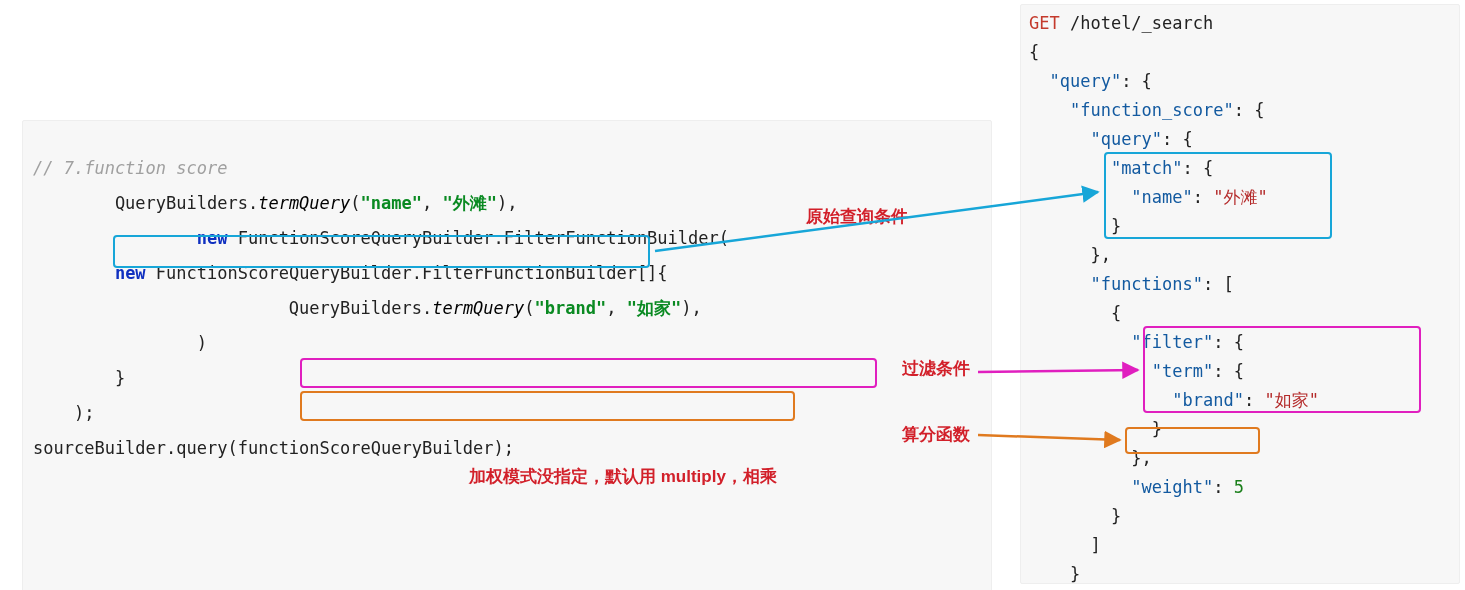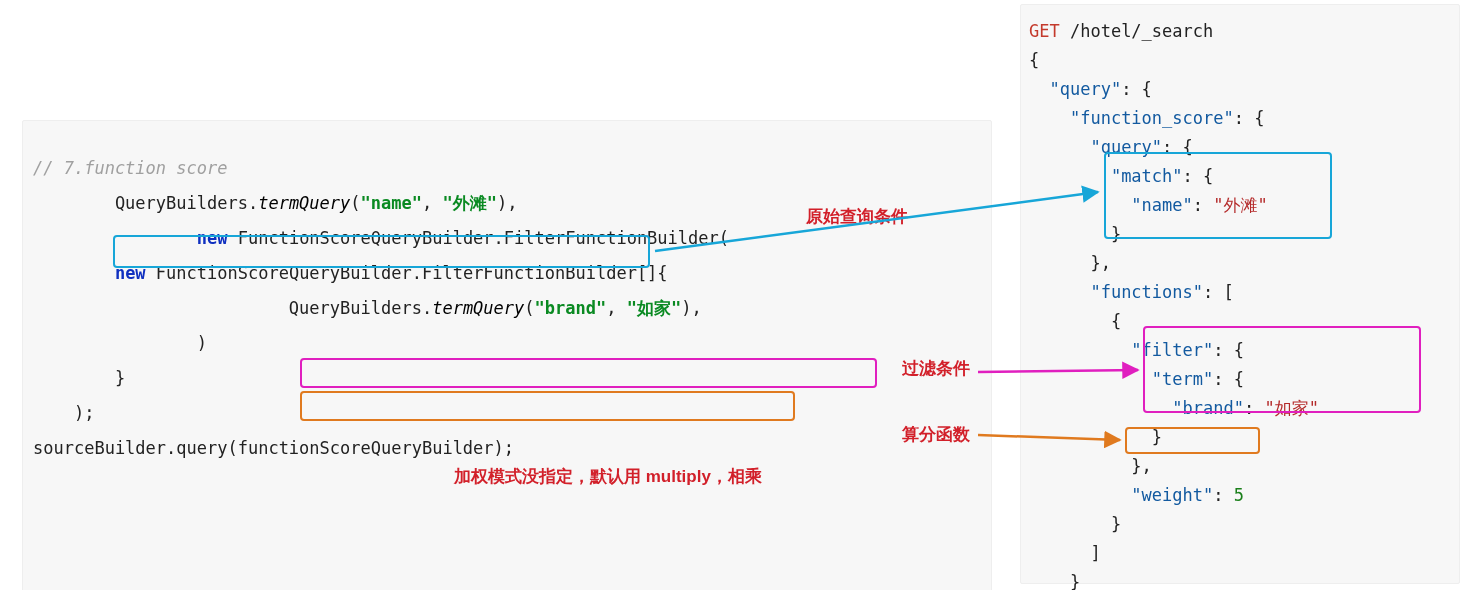--- a/index.html
+++ b/index.html
@@ -26,21 +26,21 @@
     width: 970px;
     height: 504px;
     padding: 30px 10px;
     line-height: 35px;
   }
   .right-panel {
     left: 1020px;
     top: 4px;
     width: 440px;
     height: 580px;
-    padding: 12px 8px;
+    padding: 4px 8px;
     line-height: 29px;
     font-size: 17px;
   }
   .code-line { white-space: pre; }
   .comment  { color: #a0a0a0; font-style: italic; }
   .kw       { color: #1030c0; font-weight: bold; }
   .method-i { font-style: italic; }
   .str      { color: #0a8a22; font-weight: bold; }
   .num      { color: #5a4bb8; }
   .verb     { color: #c43a2c; }
@@ -122,21 +122,21 @@
 <div class="hl c-magenta" style="left:300px; top:358px; width:577px; height:30px;"></div>
 <div class="hl c-orange" style="left:300px; top:391px; width:495px; height:30px;"></div>
 
 <div class="hl c-blue" style="left:1104px; top:152px; width:228px; height:87px;"></div>
 <div class="hl c-magenta" style="left:1143px; top:326px; width:278px; height:87px;"></div>
 <div class="hl c-orange" style="left:1125px; top:427px; width:135px; height:27px;"></div>
 
 <div class="ann" style="left:806px; top:205px;">原始查询条件</div>
 <div class="ann" style="left:902px; top:357px;">过滤条件</div>
 <div class="ann" style="left:902px; top:423px;">算分函数</div>
-<div class="ann" style="left:454px; top:465px;">加权模式没指定，默认用 multiply，相乘</div>
+<div class="ann" style="left:469px; top:465px;">加权模式没指定，默认用 multiply，相乘</div>
 
 <svg class="overlay" viewBox="0 0 1465 590">
   <defs>
     <marker id="ah-blue" viewBox="0 0 10 10" refX="9" refY="5" markerWidth="7" markerHeight="7" orient="auto-start-reverse">
       <path d="M0,0 L10,5 L0,10 z" fill="#17a6d8"></path>
     </marker>
     <marker id="ah-mag" viewBox="0 0 10 10" refX="9" refY="5" markerWidth="7" markerHeight="7" orient="auto-start-reverse">
       <path d="M0,0 L10,5 L0,10 z" fill="#e01fbf"></path>
     </marker>
     <marker id="ah-org" viewBox="0 0 10 10" refX="9" refY="5" markerWidth="7" markerHeight="7" orient="auto-start-reverse">

